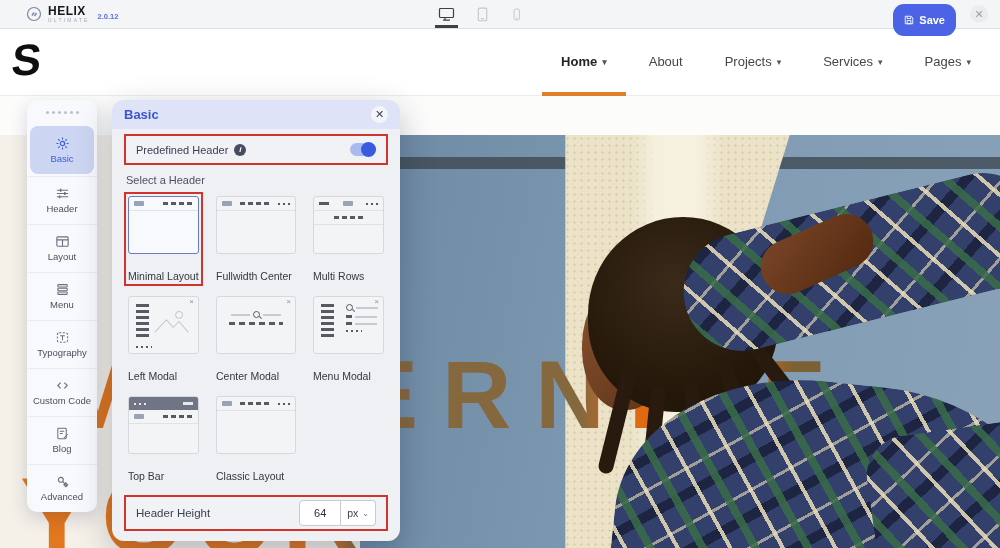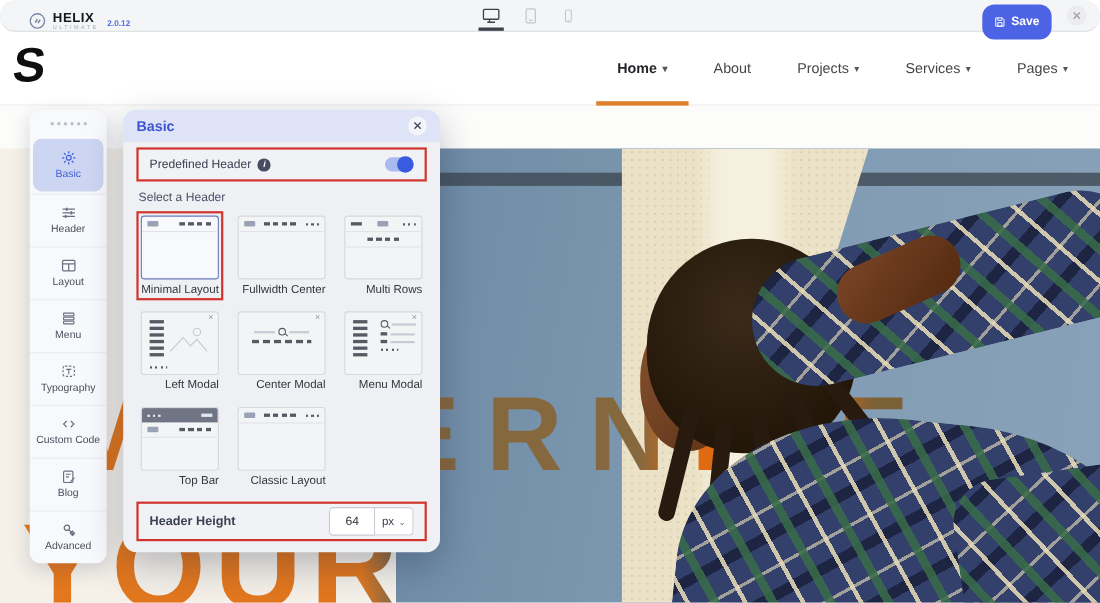--- a/index.html
+++ b/index.html
@@ -1,20 +1,20 @@
 <!DOCTYPE html>
 <html><head>
 <meta charset="utf-8">
 <style>
   html,body{margin:0;padding:0;background:#e8e8e8;}
   .stage{position:relative;width:1000px;height:548px;overflow:hidden;background:#fff;
          font-family:"Liberation Sans",sans-serif;-webkit-font-smoothing:antialiased;}
   
   .topbar{position:absolute;top:0;left:0;right:0;height:28px;background:#f4f5f7;
-          border-bottom:1px solid #dedfe3;z-index:70;display:flex;align-items:flex-end;border-radius:14px;}
+          border-bottom:1px solid #dedfe3;z-index:70;display:flex;align-items:center;}
   .brand{display:flex;align-items:center;gap:6px;margin-left:26px;}
   .brand-name-wrap{display:flex;flex-direction:column;line-height:1;}
   .brand-name{font-size:12px;font-weight:800;color:#15171d;letter-spacing:.5px;}
   .brand-sub{font-size:5px;letter-spacing:2.2px;color:#a2a8b4;margin-top:1px;}
   .brand-ver{font-size:7.5px;color:#5b6ee1;font-weight:700;margin-left:2px;align-self:flex-end;margin-bottom:2px;}
   .devices{position:absolute;left:438;left:438px;top:0;height:28px;display:flex;gap:20px;align-items:center;}
   .dev{position:relative;height:28px;display:flex;align-items:center;cursor:pointer;color:#c3c6cc;}
   .dev.active{color:#3c4148;}
   .dev.active::after{content:"";position:absolute;left:-3px;right:-3px;bottom:0;height:3px;background:#3c4148;}
   .savebtn{position:absolute;right:44px;top:4px;height:32px;padding:0 11px;border-radius:11px;
@@ -97,21 +97,21 @@
             display:flex;align-items:center;justify-content:center;font-style:italic;}
   .toggle{margin-left:auto;width:26px;height:13px;border-radius:7px;background:#a9baee;position:relative;cursor:pointer;}
   .toggle .knob{position:absolute;right:0;top:-1px;width:15px;height:15px;border-radius:50%;background:#3a5be0;}
   .select-label{font-size:11px;color:#4a5166;margin:9px 2px 6px;}
   .hgrid{display:grid;grid-template-columns:repeat(3,1fr);gap:6px 9px;}
   .hcard{padding:2px;border:2px solid transparent;cursor:pointer;}
   .hcard.selected{border-color:#d0342c;}
   .thumb{height:56px;background:#f3f4f6;border:1px solid #d6d8de;border-radius:3px;position:relative;
          display:flex;flex-direction:column;overflow:hidden;}
   .hcard.selected .thumb{border-color:#6b79c0;background:#f8f9fd;}
-  .hlabel{font-size:10.5px;color:#34373e;text-align:right;margin-top:3px;}
+  .hlabel{font-size:10.5px;color:#34373e;text-align:left;margin-top:16px;}
   .strip{height:13px;border-bottom:1px solid #e1e2e8;display:flex;align-items:center;padding:0 5px;gap:4px;}
   .strip.dark{background:#707585;border-bottom:none;}
   .sp{flex:1;}
   .mlogo{width:10px;height:5px;background:#9aa2b5;border-radius:1px;display:block;}
   .d4{width:30px;height:3px;background:repeating-linear-gradient(90deg,#565a63 0 5px,transparent 5px 8px);display:block;}
   .d1{width:10px;height:3px;background:#565a63;display:block;}
   .dots3{width:12px;height:2px;background:repeating-linear-gradient(90deg,#565a63 0 2px,transparent 2px 5px);display:block;}
   .strip.dark .dots3,.strip.dark .d1{background-color:#e7e8ee;background:repeating-linear-gradient(90deg,#e7e8ee 0 2px,transparent 2px 5px);}
   .strip.dark .d1{background:#e7e8ee;}
   .tclose{position:absolute;top:1px;right:4px;font-size:8px;color:#8b8f99;line-height:1;}
@@ -121,21 +121,21 @@
   .mpic{flex:1;margin:6px 8px 6px 4px;}
   .msearchrow{display:flex;align-items:center;gap:3px;}
   .mag{width:5px;height:5px;border:1px solid #565a63;border-radius:50%;position:relative;display:block;}
   .mag::after{content:"";position:absolute;width:3px;height:1px;background:#565a63;left:5px;top:5px;transform:rotate(45deg);}
   .line{height:2px;background:#c7cad2;display:block;}
   .d7{width:70%;height:3px;margin:4px auto 0;background:repeating-linear-gradient(90deg,#565a63 0 6px,transparent 6px 10px);}
   .pill{width:64%;margin:14px auto 0;display:flex;align-items:center;gap:3px;}
   .pill .line{flex:1;}
   .dots4{width:16px;height:2px;background:repeating-linear-gradient(90deg,#565a63 0 2px,transparent 2px 5px);display:block;margin:auto 0 5px 7px;}
   .height-row{margin-top:9px;height:32px;background:#f1f2f5;display:flex;align-items:center;padding:0 10px;}
-  .height-row .lbl{font-size:11.5px;color:#3a4152;font-weight:bold;}
+  .height-row .lbl{font-size:11.5px;color:#3a4152;}
   .hh-input{margin-left:auto;width:36px;height:22px;border:1px solid #c8cbd3;border-radius:4px 0 0 4px;background:#fff;
             font-size:11px;text-align:center;color:#2e3138;font-family:"Liberation Sans",sans-serif;}
   .hh-unit{height:24px;border:1px solid #c8cbd3;border-left:none;border-radius:0 4px 4px 0;background:#fff;
            display:flex;align-items:center;gap:4px;padding:0 6px;font-size:10.5px;color:#3a3f4a;cursor:pointer;}
   .hh-unit .caret{font-size:8px;color:#6a6f7a;}
   svg{display:block;}
 </style>
 </head>
 <body>
 

